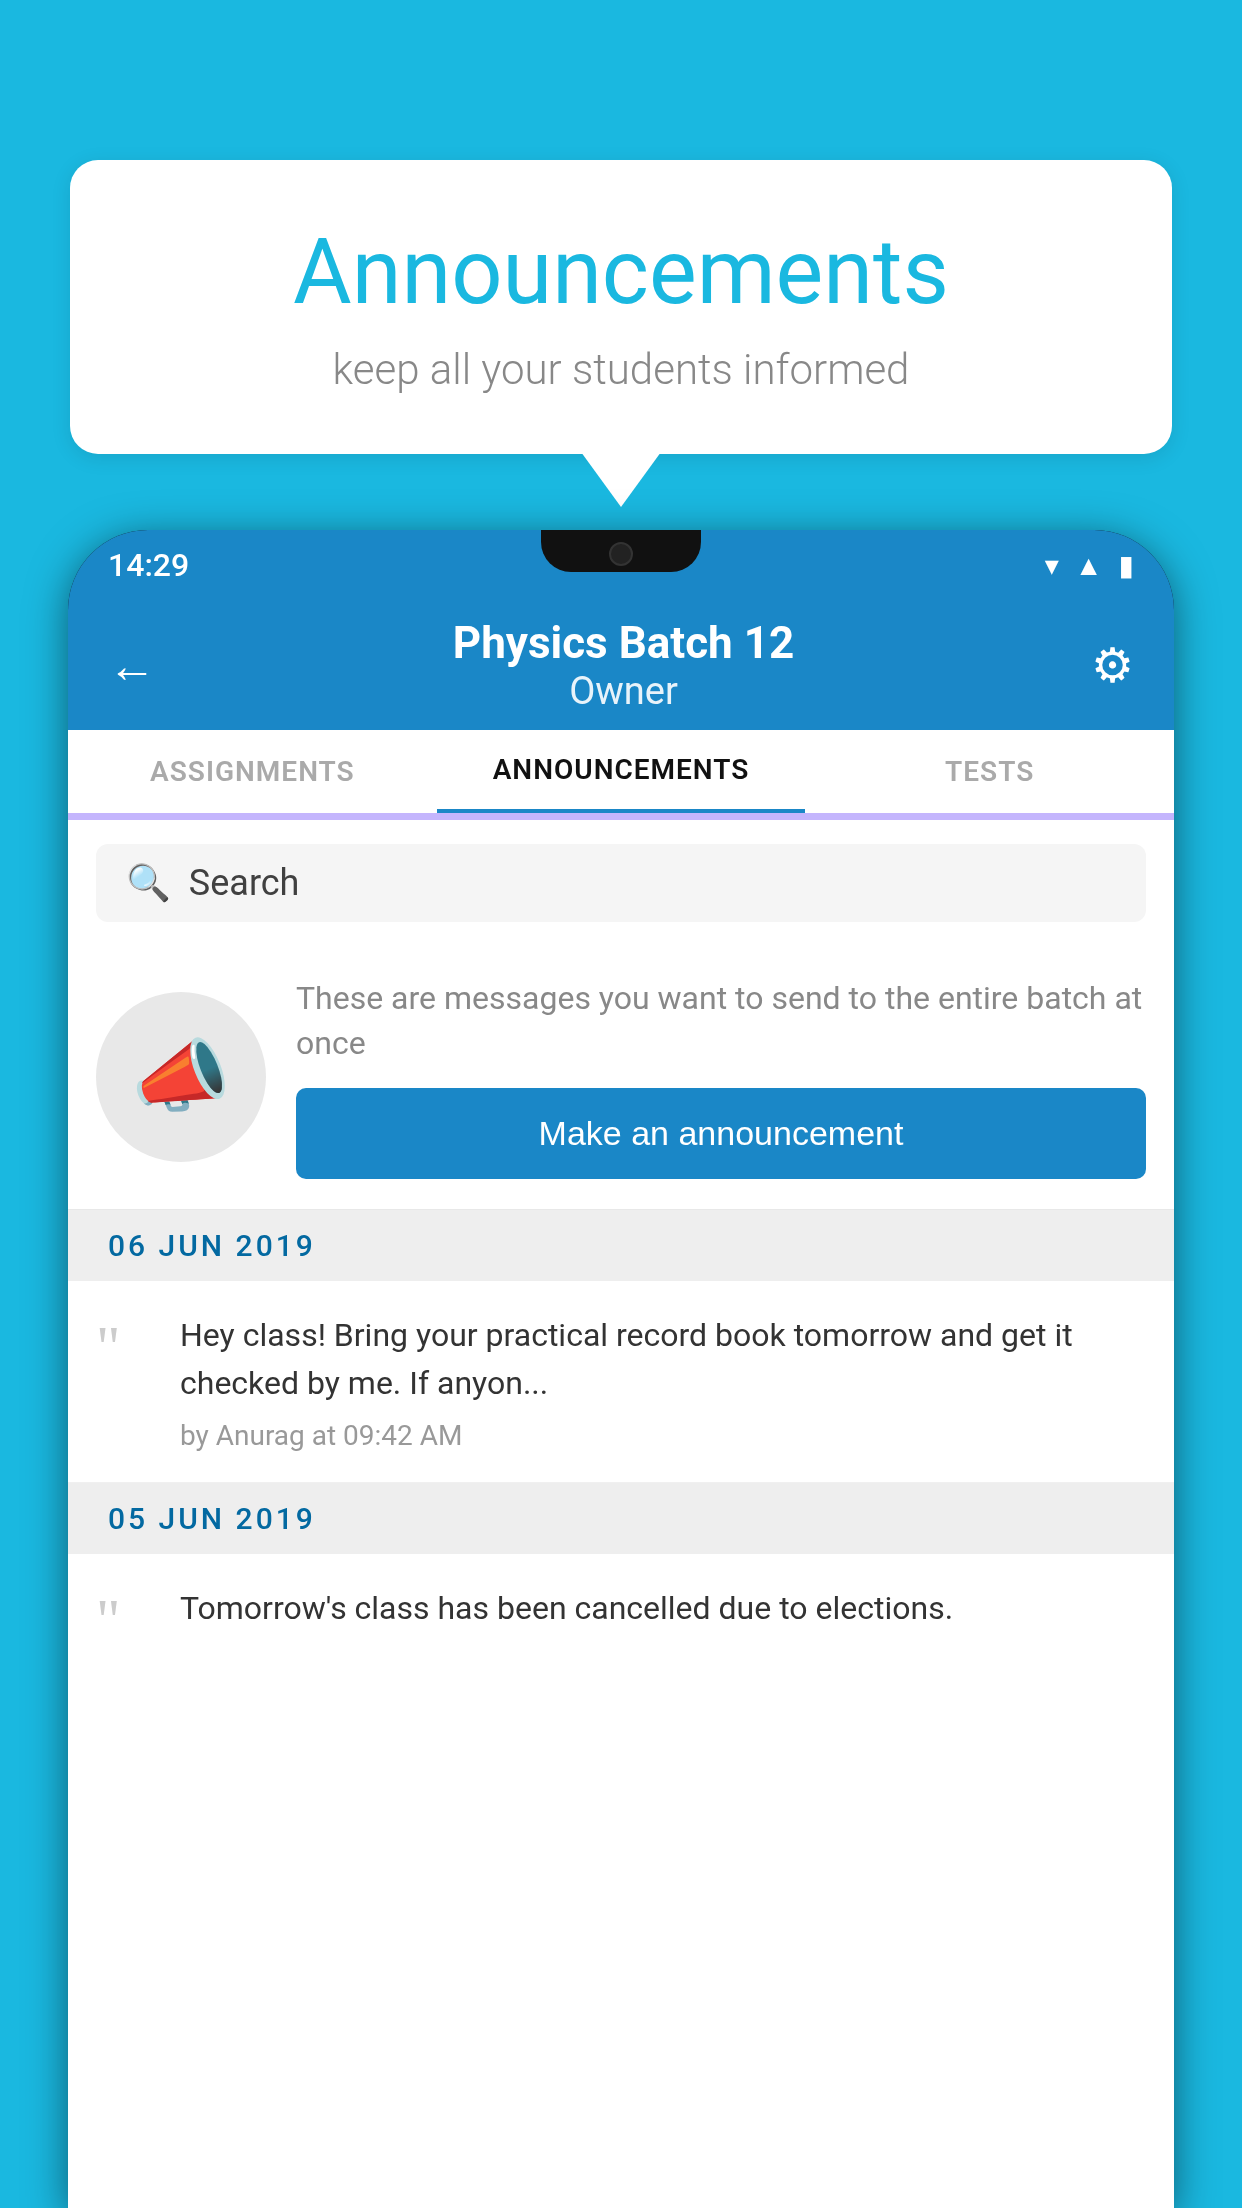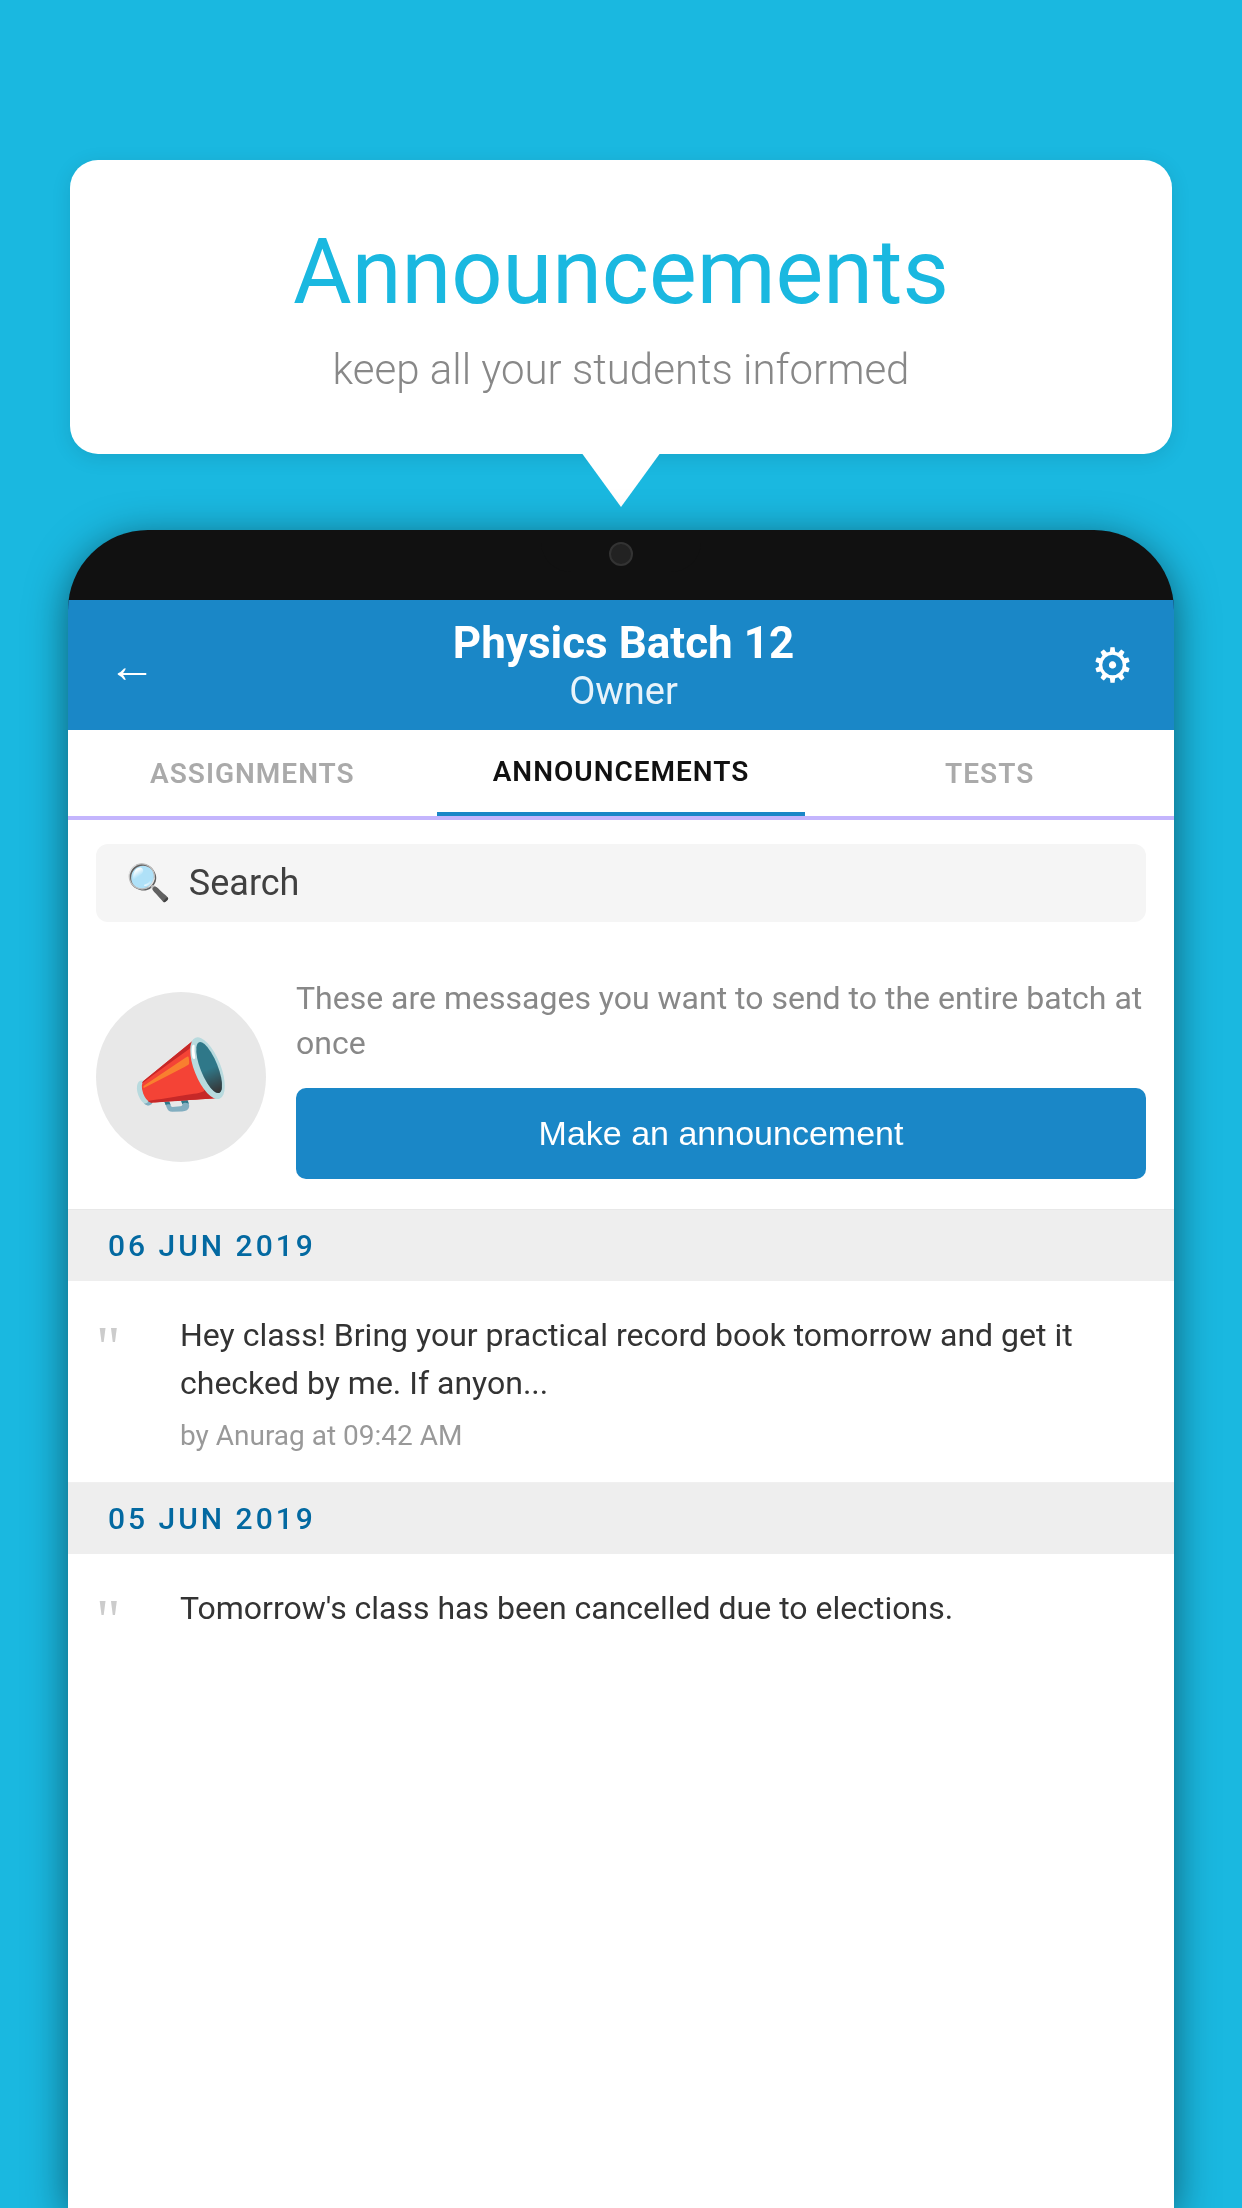--- a/index.html
+++ b/index.html
@@ -173,21 +173,21 @@
     
     .tab-bar {
       position: absolute;
       top: 200px;
       left: 0;
       right: 0;
       height: 90px;
       background: white;
       display: flex;
       align-items: center;
-      border-bottom: 4px solid #c4b5fd;
+      border-bottom: 7px solid #c4b5fd;
       z-index: 40;
     }
 
     .tab {
       flex: 1;
       text-align: center;
       font-size: 28px;
       font-weight: 600;
       color: #aaa;
       height: 100%;
@@ -349,20 +349,28 @@
     <div class="bubble-subtitle">keep all your students informed</div>
   </div>
   <div class="speech-bubble-tail"></div>
 </div>
 
 <div class="phone-frame">
   <div class="notch">
     <div class="camera"></div>
   </div>
 
+  <div class="status-bar">
+    <span class="status-time">14:29</span>
+    <div class="status-icons">
+      <span class="status-icon">▾</span>
+      <span class="status-icon">▲</span>
+      <span class="status-icon">▮</span>
+    </div>
+  </div>
 
   <div class="app-header">
     <span class="back-btn">←</span>
     <div class="header-center">
       <div class="header-title">Physics Batch 12</div>
       <div class="header-subtitle">Owner</div>
     </div>
     <span class="gear-btn">⚙</span>
   </div>
 

